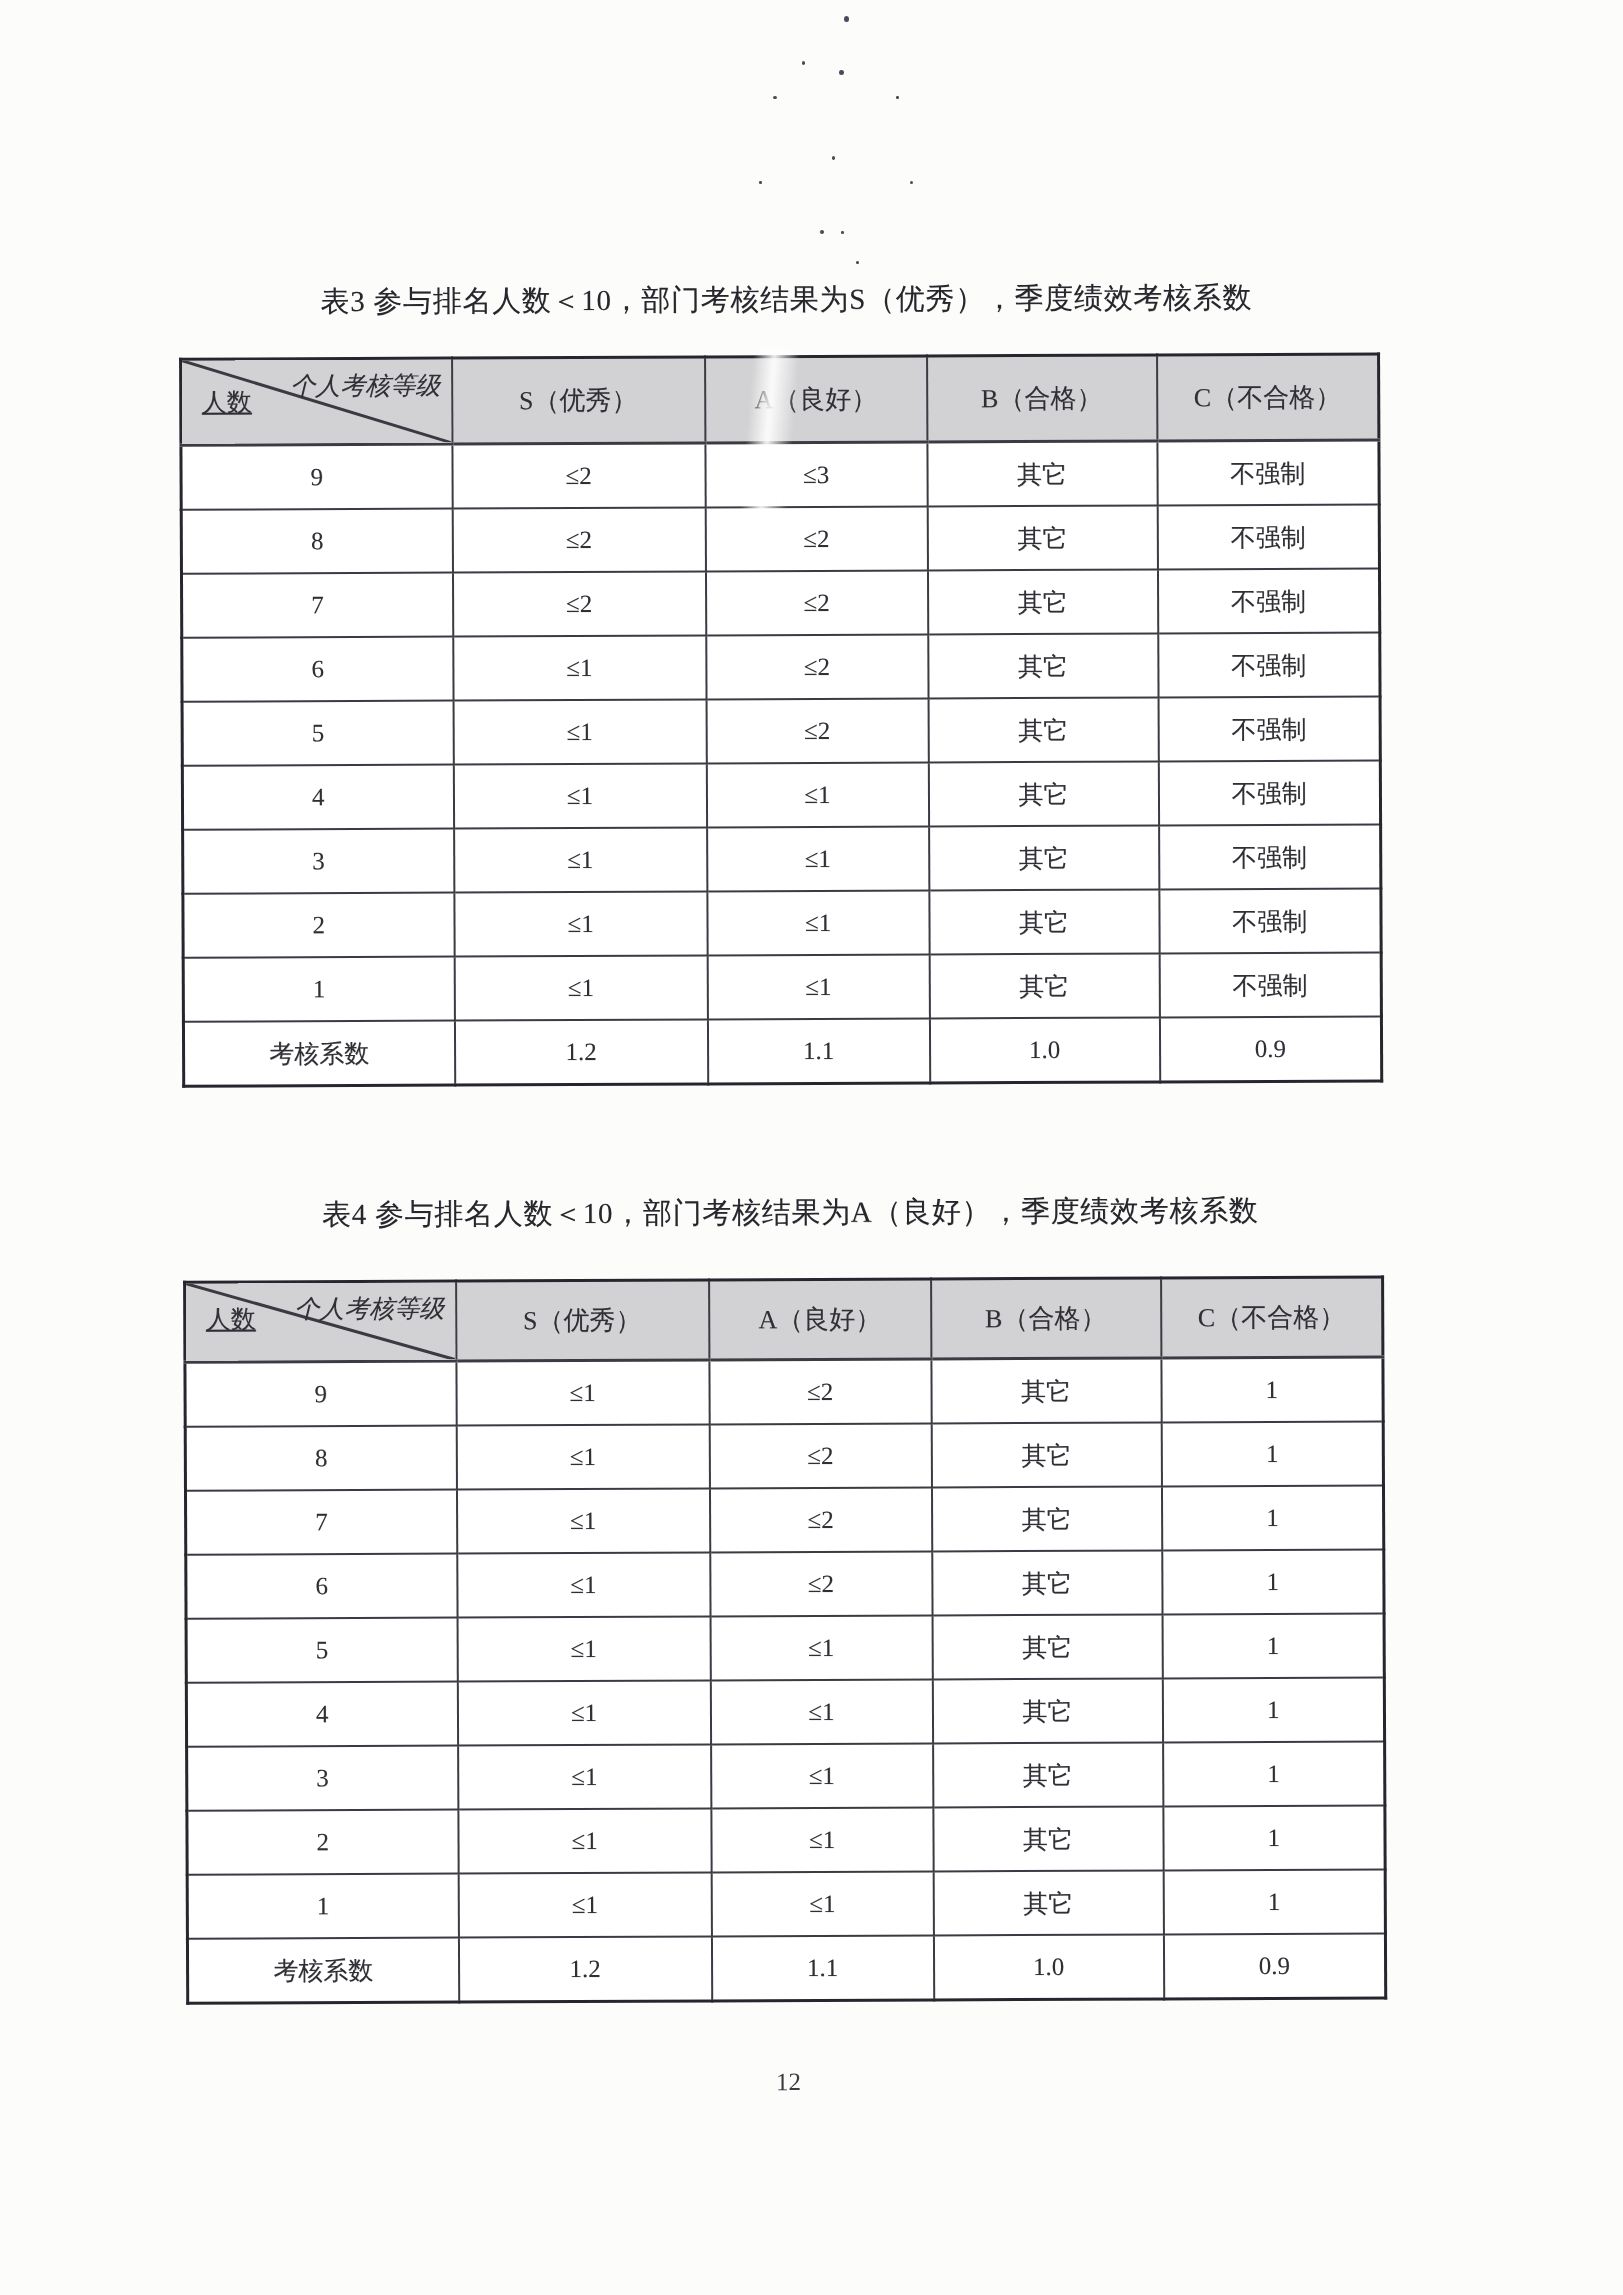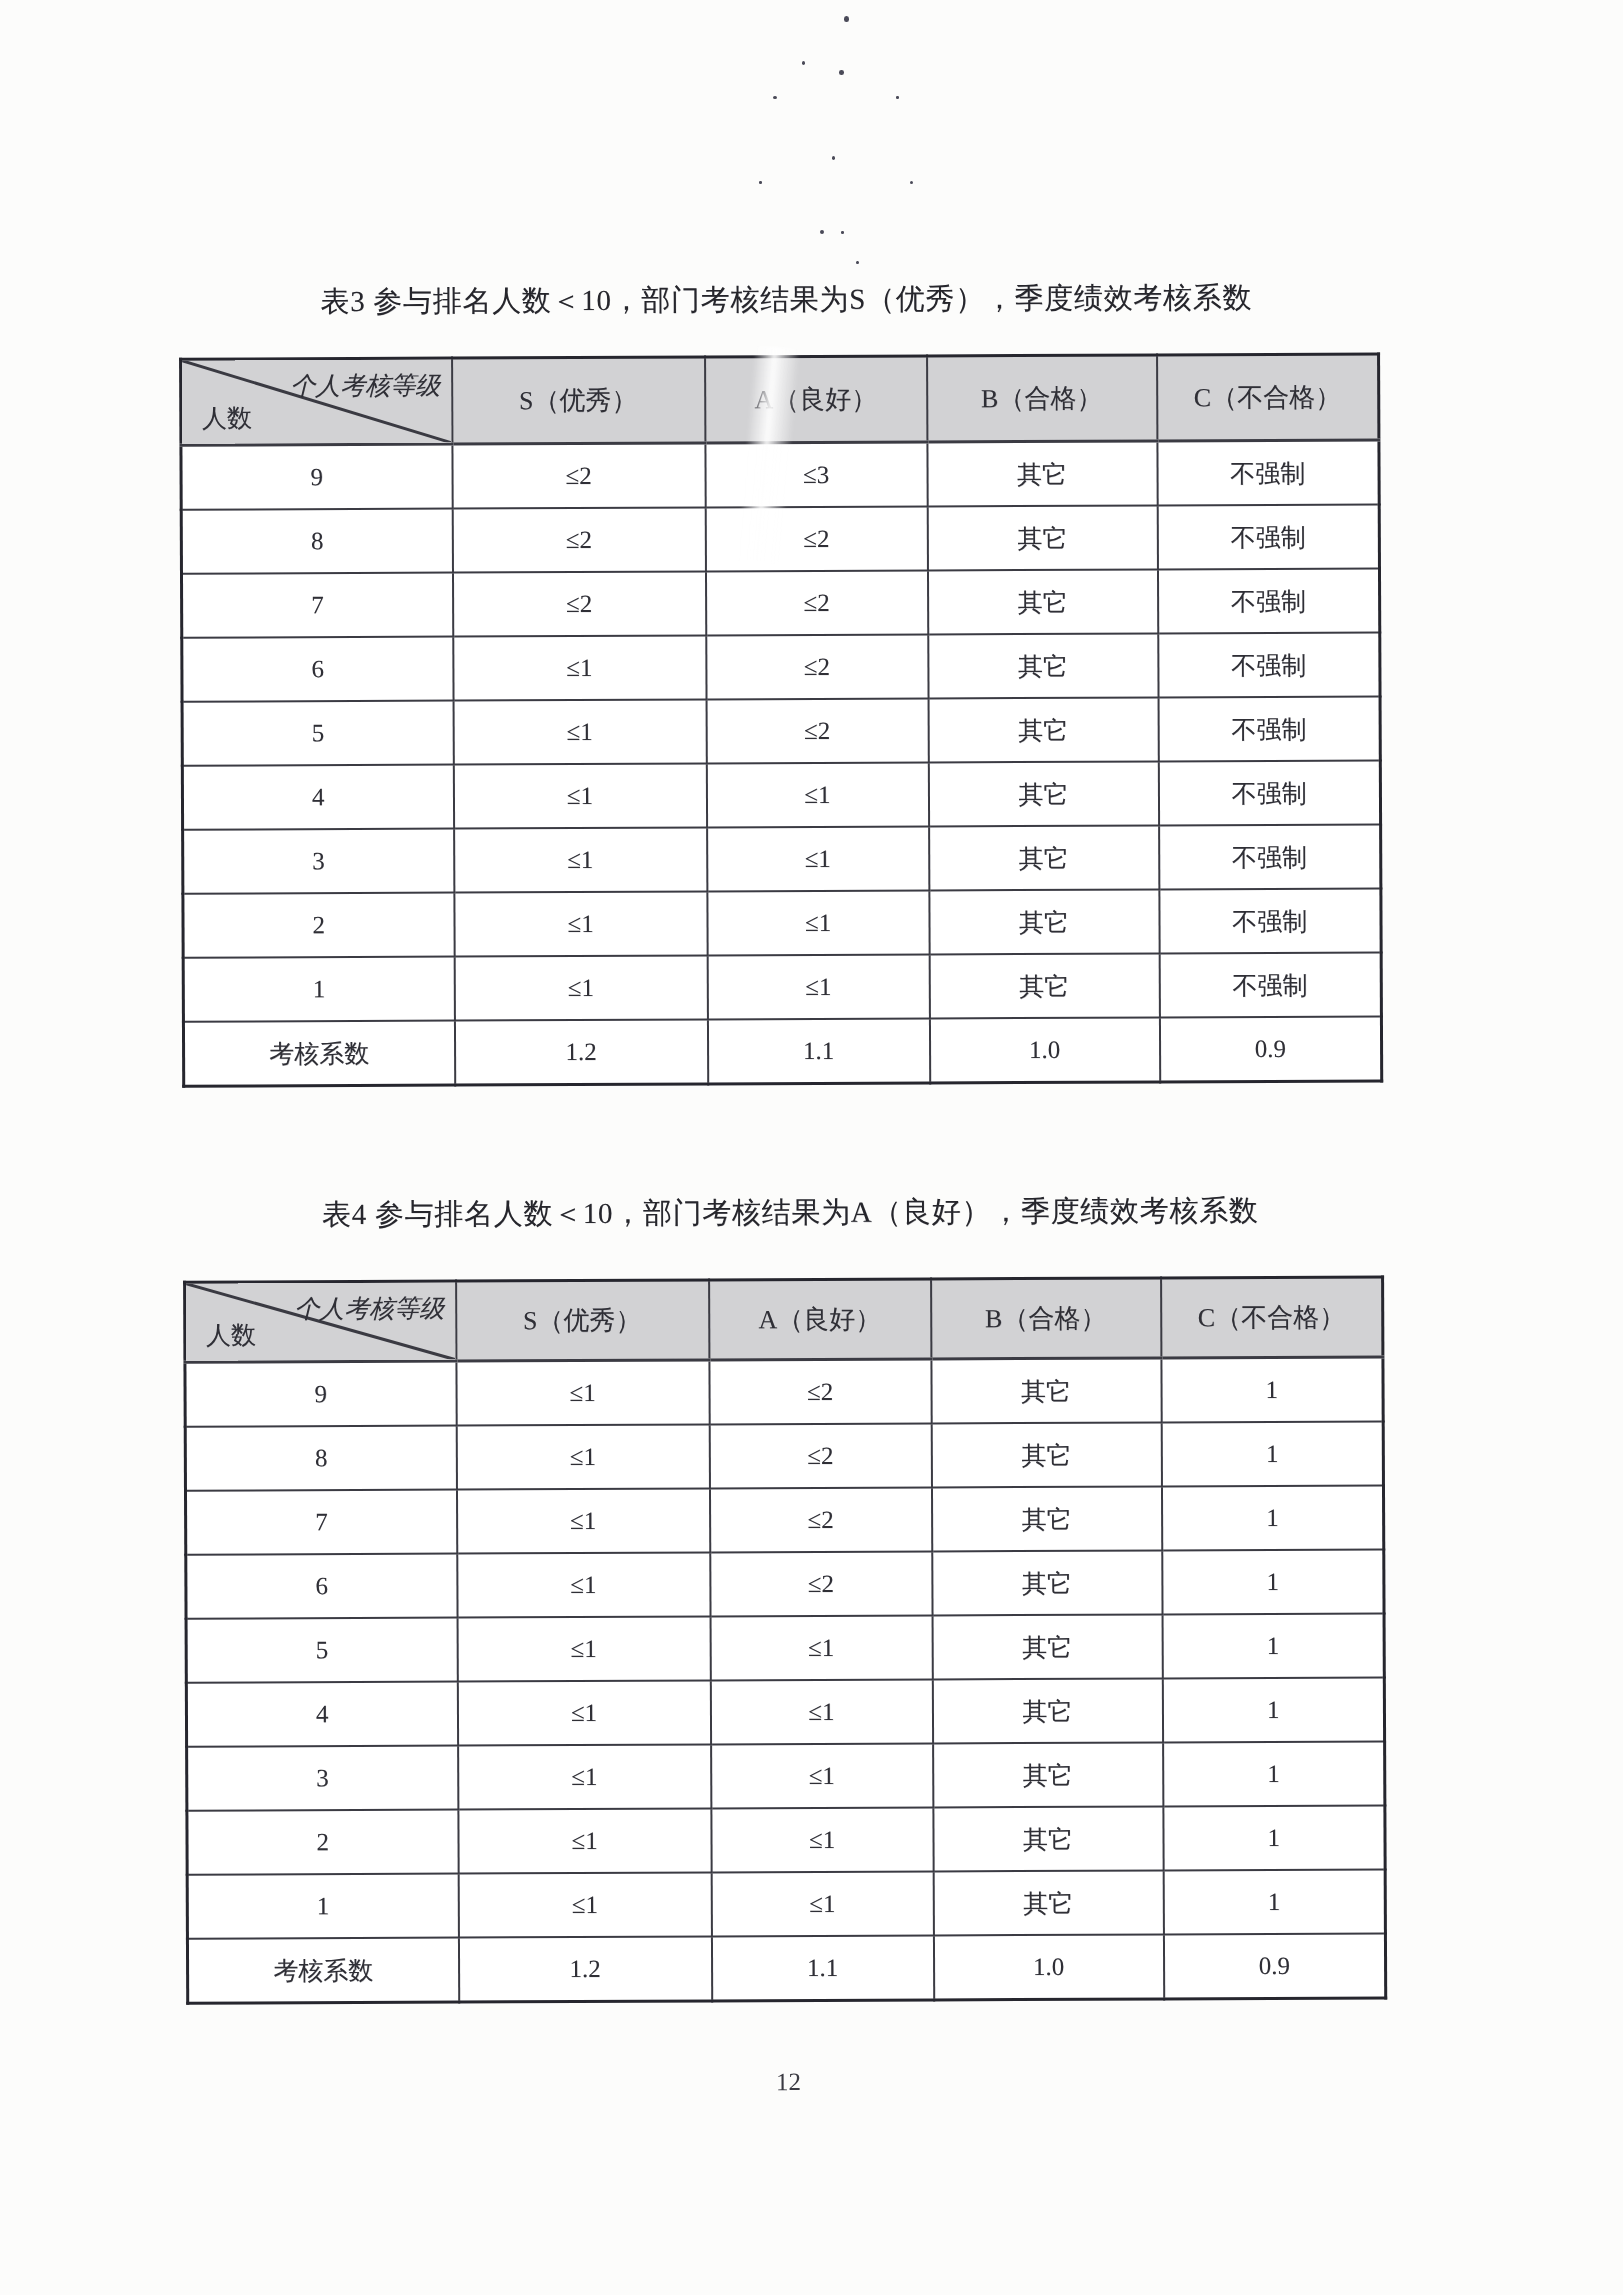--- a/index.html
+++ b/index.html
@@ -50,21 +50,21 @@
     font-size:26px;
     border-bottom-width:3.3px;
   }
   #table3 thead tr { height:86px; }
   #table4 thead tr { height:80px; }
   .grid tbody td { font-size:25px; height:62px; }
 
   th.diag-cell { position:relative; overflow:hidden; }
   .diag-svg { position:absolute; left:0; top:0; width:100%; height:100%; }
   .diag-top   { position:absolute; top:9.2px;  right:10.5px; font-size:25px;font-style:italic; }
-  .diag-bottom{ position:absolute; bottom:9px; left:19.6px; font-size:25px; }
+  .diag-bottom{ position:absolute; bottom:25px; left:19.6px; font-size:25px;text-decoration:underline; }
 
   .page-number {
     position:absolute; top:2068px; left:-27.5px; width:1623px;
     text-align:center; font-size:25px; color:#3a3a42;
   }
 
   .speck { position:absolute; border-radius:50%; background:#4a4a58; }
   .streak {
     position:absolute; left:745px; top:347px; width:46px; height:216px;
     background:linear-gradient(to right, rgba(255,255,255,0), rgba(255,255,255,0.92) 45%, rgba(255,255,255,0));

